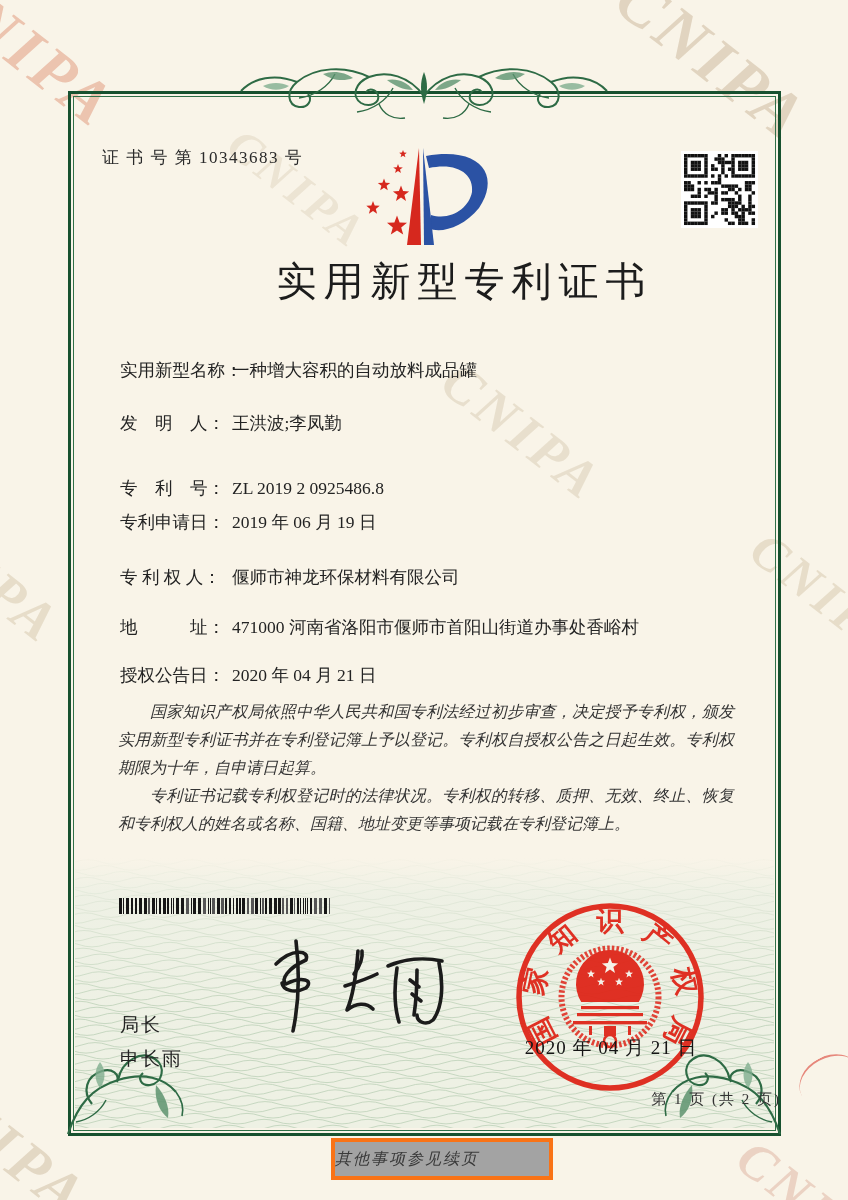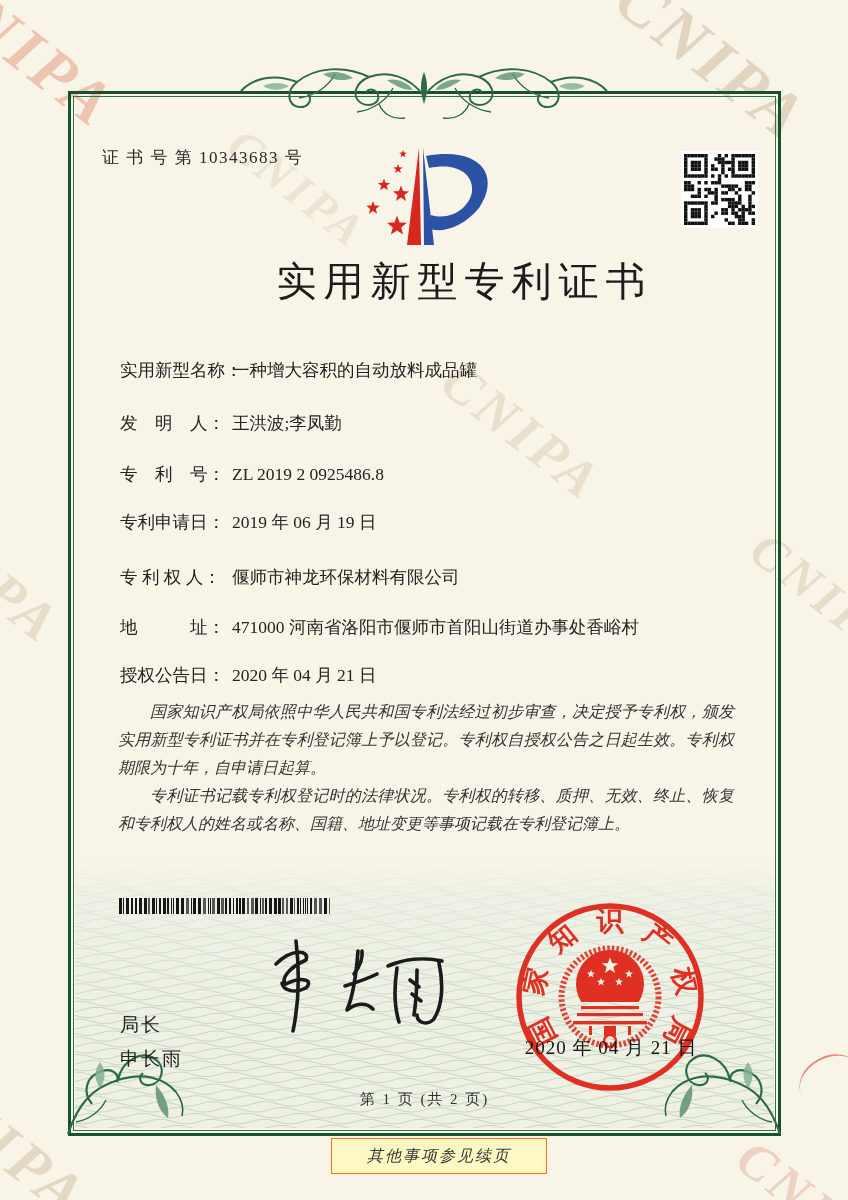--- a/index.html
+++ b/index.html
@@ -49,26 +49,26 @@
   #body-text p{margin:0;text-indent:2em;}
   #barcode-box{left:119px;top:898px;z-index:2;}
   .sig-label{left:120px;font-family:"Liberation Sans","DejaVu Sans",sans-serif;
     font-size:19px;color:#222;z-index:2;letter-spacing:2px;margin-top:46px;}
   #sig-svg{left:250px;top:936px;z-index:2;}
   #seal-svg{left:505px;top:892px;z-index:3;}
   #seal-date{
     left:512px;top:1035px;width:198px;text-align:center;font-size:19px;
     color:#151515;letter-spacing:1px;z-index:4;white-space:nowrap;
   }
-  #page-info{left:68px;top:1090px;width:713px;text-align:center;
+  #page-info{left:68px;top:1090px;width:713px;text-align:right;
     font-size:15px;letter-spacing:2px;color:#333;z-index:2;}
   #note-box{
     left:331px;top:1138px;width:214px;height:34px;line-height:34px;
-    text-align:center;font-size:16px;font-style:italic;color:#3a3a3a;
-    background:#fef9c3;border:1px solid #f97316;z-index:2;letter-spacing:2px;
+    text-align:left;font-size:16px;font-style:italic;color:#3a3a3a;
+    background:#a3a3a3;border:4px solid #f97316;z-index:2;letter-spacing:2px;
   }
   .ornament{z-index:2;}
   #red-artifact{
     left:798px;top:1056px;width:64px;height:48px;
     border-top:2px solid rgba(215,45,32,.55);border-radius:50%;
     transform:rotate(-28deg);z-index:2;
   }
 </style>
 </head>
 <body>
@@ -416,21 +416,21 @@
   </div>
 
   <div class="abs content" id="title">实用新型专利证书</div>
 
   <div class="row" style="top:358px">
     <span class="lbl">实用新型名称：</span><span>一种增大容积的自动放料成品罐</span>
   </div>
   <div class="row" style="top:411px">
     <span class="lbl">发　明　人：</span><span>王洪波;李凤勤</span>
   </div>
-  <div class="row" style="top:462px">
+  <div class="row" style="top:476px">
     <span class="lbl">专　利　号：</span><span>ZL 2019 2 0925486.8</span>
   </div>
   <div class="row" style="top:510px">
     <span class="lbl">专利申请日：</span><span>2019 年 06 月 19 日</span>
   </div>
   <div class="row" style="top:565px">
     <span class="lbl">专 利 权 人：</span><span>偃师市神龙环保材料有限公司</span>
   </div>
   <div class="row" style="top:615px">
     <span class="lbl">地　　　址：</span><span>471000 河南省洛阳市偃师市首阳山街道办事处香峪村</span>

